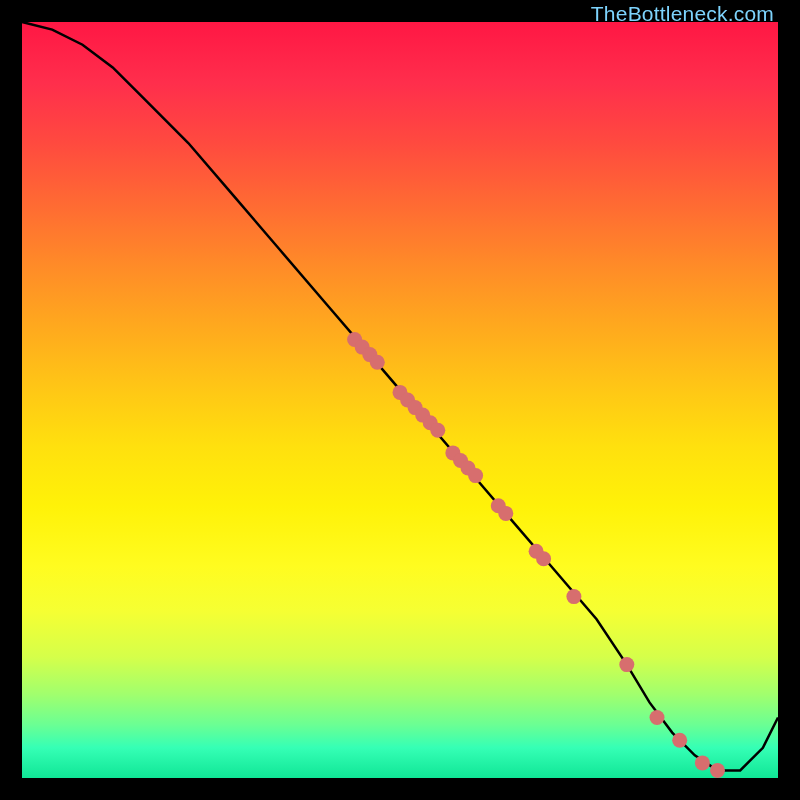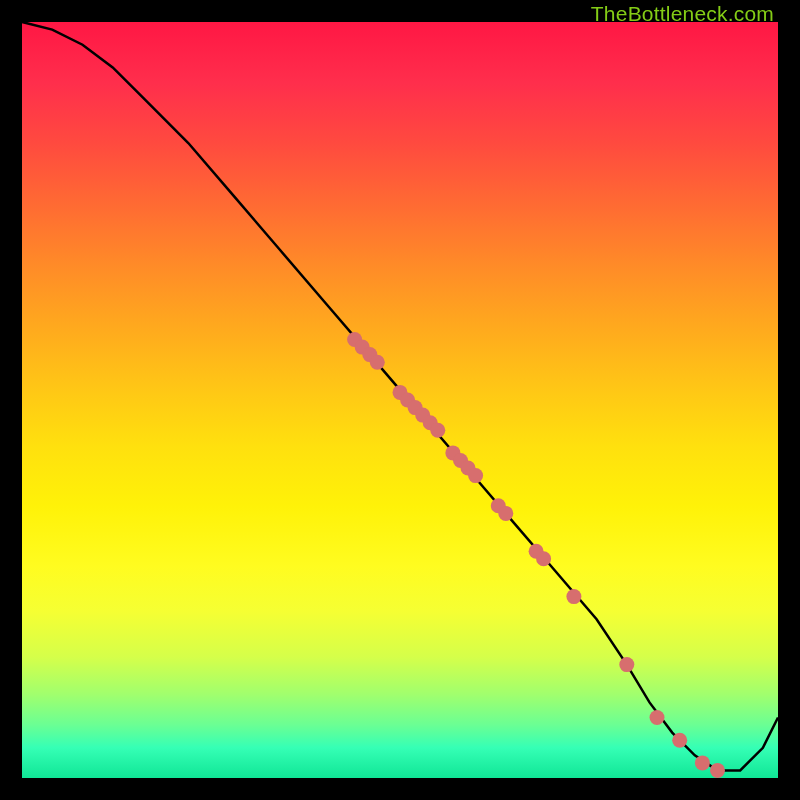--- a/index.html
+++ b/index.html
@@ -33,21 +33,21 @@
       #a0ff6e 89%,
       #6aff94 93%,
       #35ffb5 96%,
       #10e696 100%
     );
   }
   .watermark {
     position: absolute;
     top: 2px;
     right: 26px;
-    color: #84cc16;
+    color: #7dd3fc;
     font-size: 21px;
     font-weight: 500;
     letter-spacing: 0.2px;
     z-index: 10;
   }
   svg.curve {
     position: absolute;
     left: 0;
     top: 0;
     width: 756px;

